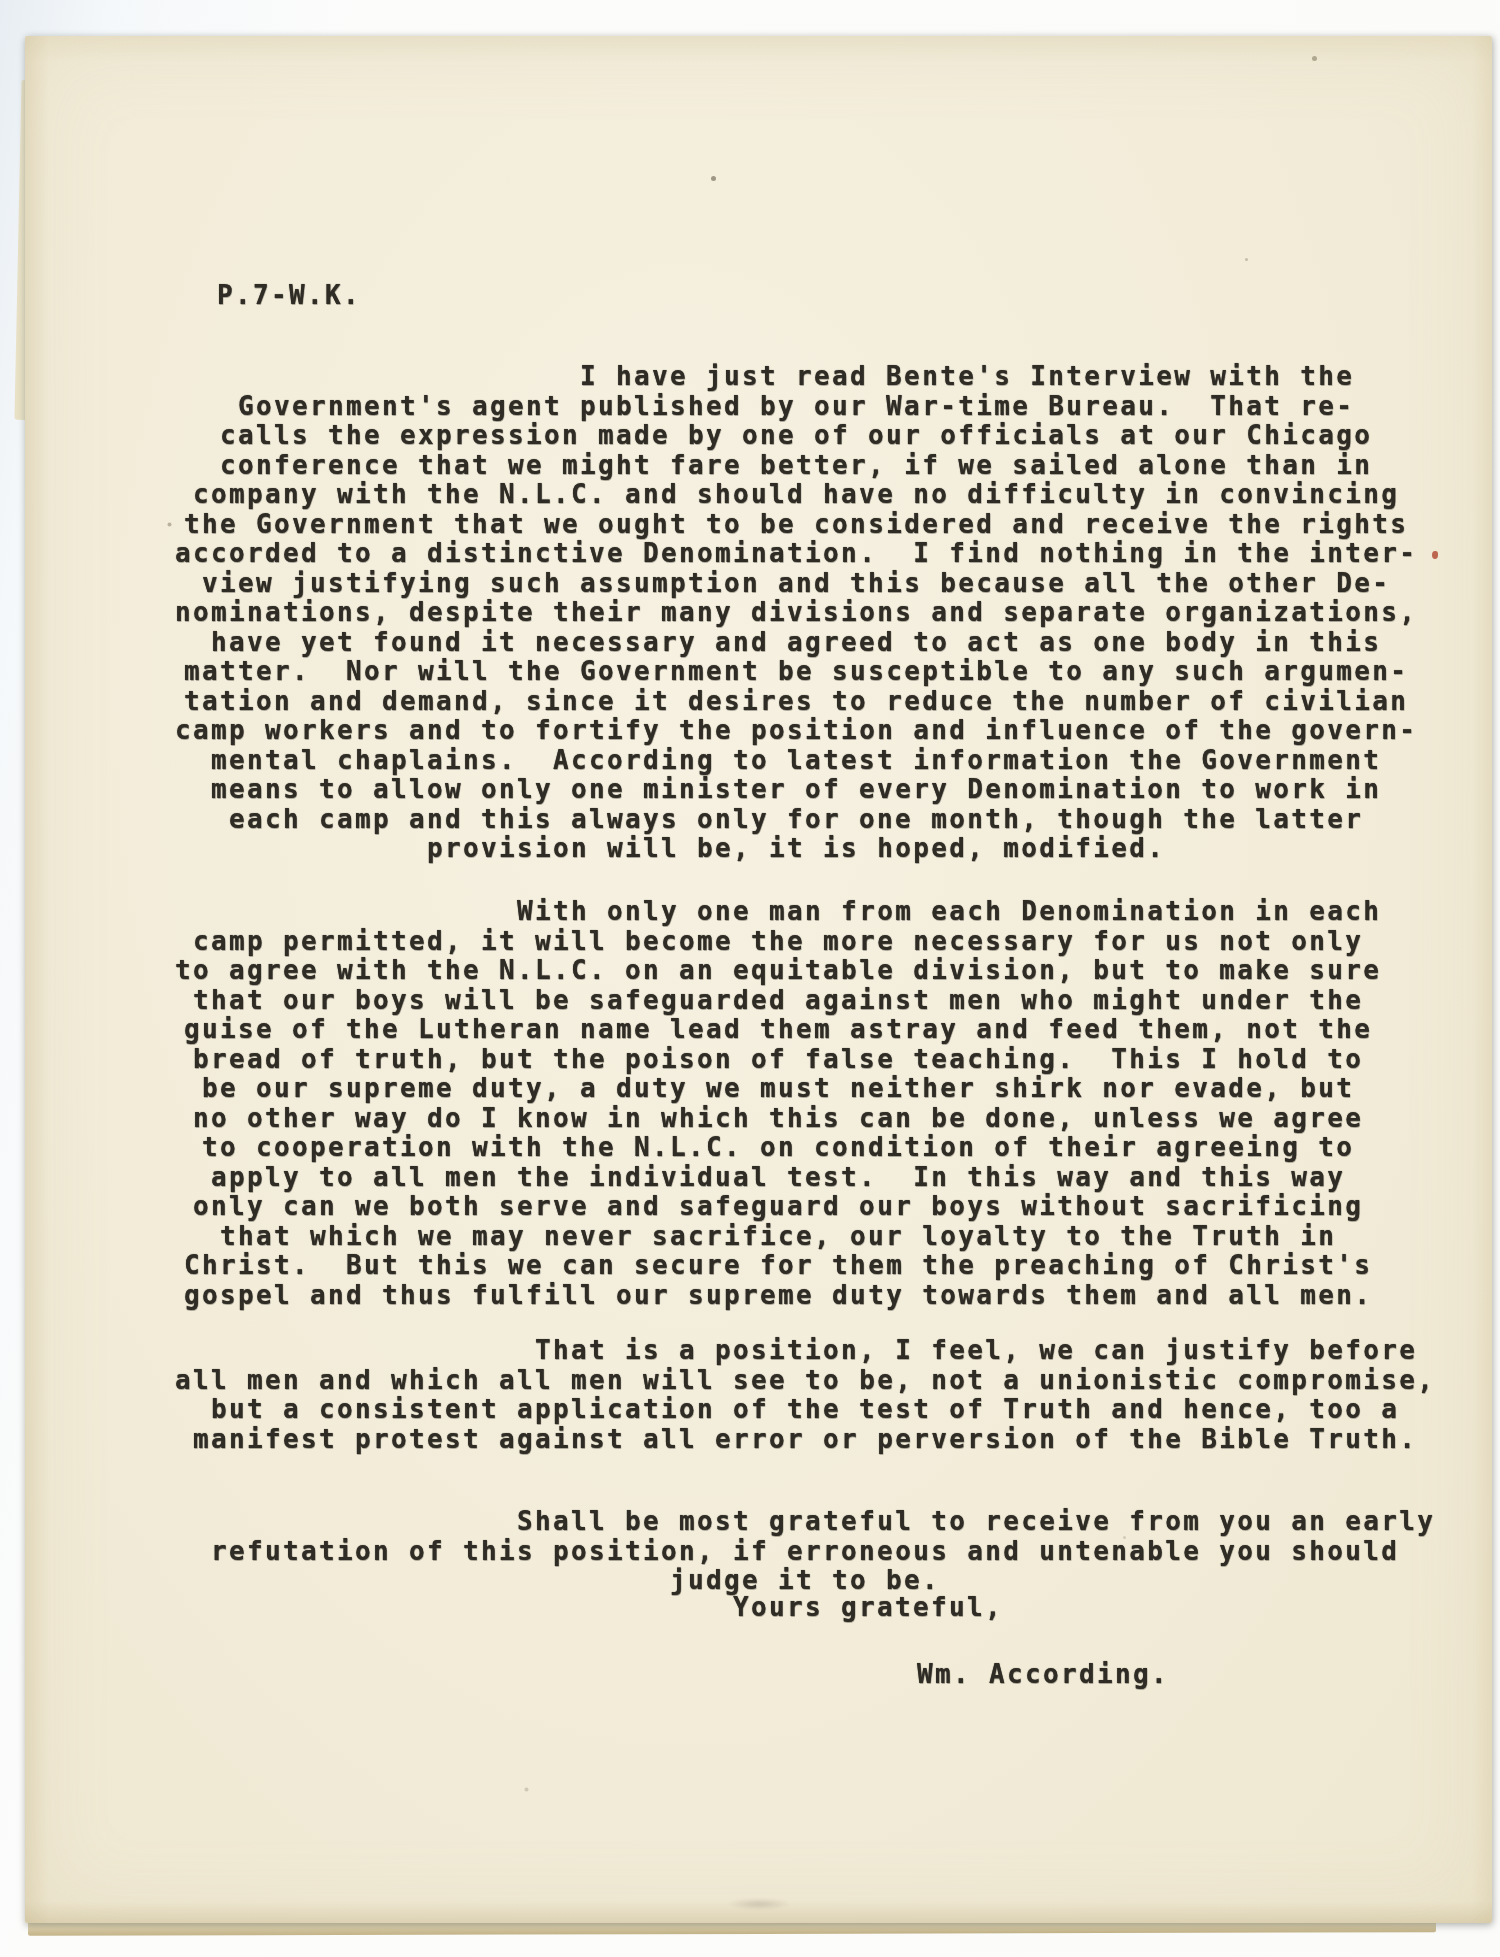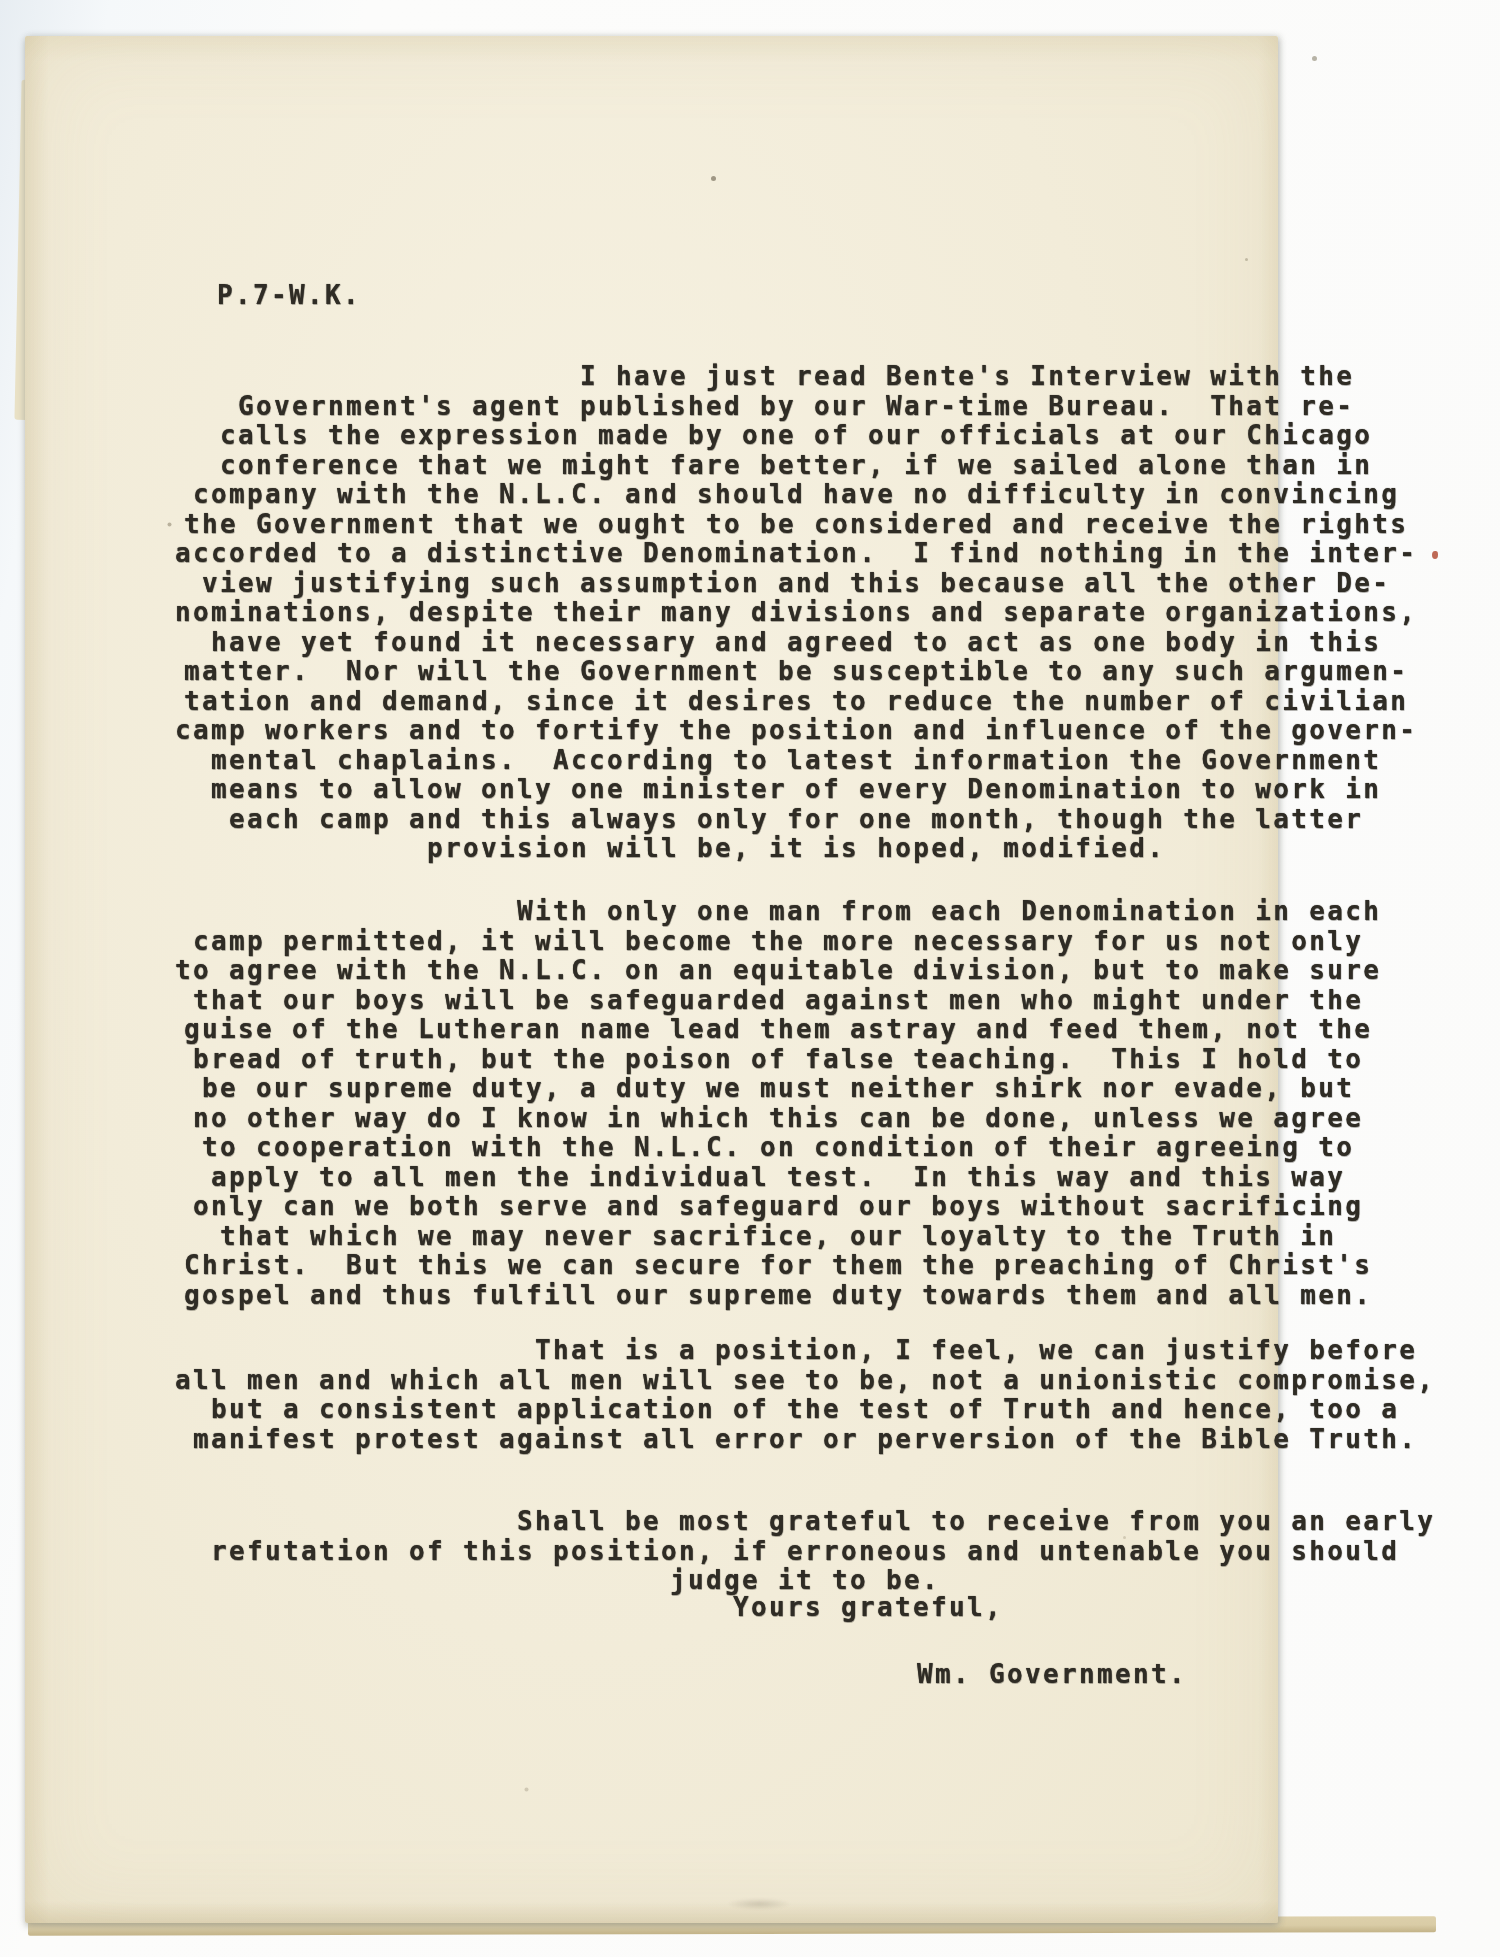--- a/index.html
+++ b/index.html
@@ -29,21 +29,21 @@
   }
   
   .under-strip{
     position:absolute;left:28px;top:1918px;width:1408px;height:16px;
     background:linear-gradient(180deg,#ddd0ab 0%,var(--under-sheet) 55%,#c3b388 100%);
     transform:rotate(-0.15deg);
     border-radius:2px;
     z-index:1;
   }
   .paper{
-    position:absolute;left:25px;top:36px;width:1253px;height:1887px;
+    position:absolute;left:25px;top:36px;width:1467px;height:1887px;
     background:
       linear-gradient(90deg,rgba(203,188,148,0.30) 0px,rgba(203,188,148,0) 24px),
       linear-gradient(270deg,rgba(210,196,156,0.25) 0px,rgba(210,196,156,0) 20px),
       linear-gradient(0deg,rgba(196,181,138,0.38) 0px,rgba(196,181,138,0) 22px),
       linear-gradient(180deg,rgba(222,212,180,0.35) 0px,rgba(222,212,180,0) 26px),
       radial-gradient(ellipse at 45% 35%,#f6f1e1 0%,var(--paper) 55%,#eee7d0 100%);
     box-shadow:
       0 3px 7px rgba(130,132,125,0.45),
       2px 0 6px rgba(140,142,135,0.30),
       inset 0 0 90px rgba(185,165,115,0.14);
@@ -141,19 +141,19 @@
 all men and which all men will see to be, not a unionistic compromise,
 but a consistent application of the test of Truth and hence, too a
 manifest protest against all error or perversion of the Bible Truth.</div>
 
     <div class="type para p4">                   Shall be most grateful to receive from you an early
 refutation of this position, if erroneous and untenable you should
 judge it to be.</div>
 
     <div class="type closing">Yours grateful,</div>
 
-    <div class="type signature">Wm. Government.</div>
+    <div class="type signature">Wm. According.</div>
 
     <div class="specks"></div>
     <div class="red-mark"></div>
     <div class="smudge"></div>
   </div>
 </div>
 
 </body></html>

